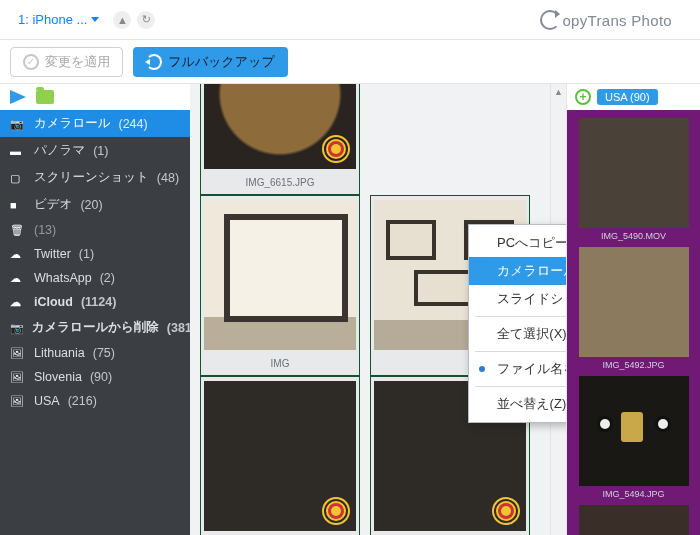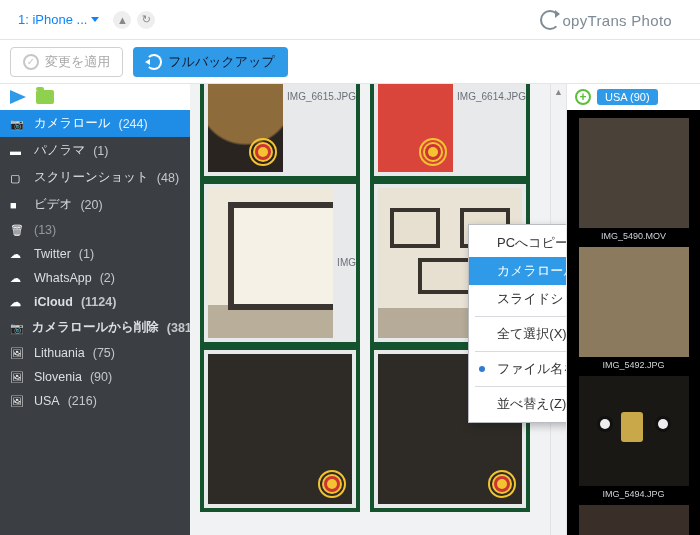--- a/index.html
+++ b/index.html
@@ -27,32 +27,32 @@
 .sb-tab.folder::before { content: ""; position: absolute; top: -3px; left: 0; width: 8px; height: 3px; background: #8fd14f; border-radius: 2px 2px 0 0; }
 .sb-list { flex: 1; overflow: hidden; }
 .sb-item { display: flex; align-items: center; gap: 8px; padding: 5px 10px; white-space: nowrap; cursor: pointer; }
 .sb-item.active { background: #1f8de6; color: #fff; }
 .sb-item .count { color: inherit; opacity: .85; }
 .sb-item.dim .count { opacity: .55; }
 .sb-ico { width: 16px; height: 12px; display: inline-block; position: relative; }
 .mid { flex: 1; background: #f1f2f4; position: relative; overflow: hidden; }
 .grid { position: absolute; inset: 0; padding: 0 10px 10px; overflow: hidden; }
 .row { display: flex; gap: 10px; }
-.cell { width: 160px; background: #e8e9eb; border: 4px solid #14532d; display: flex; align-items: center; }
+.cell { width: 160px; background: #e8e9eb; border: 1px solid #14532d; display: flex; flex-direction: column; align-items: center; }
 .thumb { width: 152px; height: 150px; margin: 4px; background: #cfc6bc; position: relative; display: flex; align-items: center; justify-content: center; overflow: hidden; }
 .caption { font-size: 10px; color: #6a6f78; padding: 4px 0 6px; }
 .target { position: absolute; right: 6px; bottom: 6px; width: 28px; height: 28px; border-radius: 50%; border: 2px solid #f4c430; display: flex; align-items: center; justify-content: center; }
 .target::after { content: ""; width: 10px; height: 10px; border-radius: 50%; background: #f4c430; box-shadow: 0 0 0 3px #c33, 0 0 0 5px #f4c430; }
 .scroll { position: absolute; right: 0; top: 0; width: 16px; height: 100%; background: #f1f2f4; border-left: 1px solid #e2e3e5; }
 .scroll .arrow { height: 16px; display: flex; align-items: center; justify-content: center; color: #888; font-size: 9px; }
 .right { width: 134px; background: #fff; border-left: 1px solid #e5e5e5; display: flex; flex-direction: column; }
 .r-head { display: flex; align-items: center; gap: 6px; padding: 5px 8px; }
 .plus { width: 16px; height: 16px; border-radius: 50%; border: 2px solid #5bbf3a; color: #5bbf3a; display: flex; align-items: center; justify-content: center; font-weight: bold; font-size: 12px; }
 .tag { background: #2f9be8; color: #fff; padding: 2px 8px; border-radius: 3px; font-size: 11px; }
-.r-list { flex: 1; background: #000000; overflow: hidden; display: flex; flex-direction: column; gap: 6px; padding: 8px 6px; }
+.r-list { flex: 1; background: #701a75; overflow: hidden; display: flex; flex-direction: column; gap: 6px; padding: 8px 6px; }
 .r-item { display: flex; flex-direction: column; align-items: center; }
 .r-thumb { width: 110px; height: 110px; background: #8a8276; position: relative; }
 .r-cap { font-size: 9px; color: #cfd3d8; padding-top: 3px; white-space: nowrap; }
 .ctx { position: absolute; left: 278px; top: 140px; width: 314px; background: #fff; border: 1px solid #b9bcc2; box-shadow: 2px 3px 8px rgba(0,0,0,.25); z-index: 50; padding: 4px 0; }
 .ctx-row { display: flex; align-items: center; padding: 5px 12px 5px 28px; font-size: 13px; position: relative; cursor: pointer; }
 .ctx-row.hl { background: #2f9be8; color: #fff; }
 .ctx-sep { height: 1px; background: #d8dadd; margin: 3px 6px; }
 .ctx-dot { position: absolute; left: 10px; width: 6px; height: 6px; border-radius: 50%; background: #2f7dd1; }
 
 .art-red { background: #d9453a; }
@@ -162,26 +162,20 @@
 
   <div class="mid">
     <div class="grid" id="grid">
         <div class="row" style="margin-top: -70px;">
           <div class="cell">
             <div class="thumb art-round">
               <span class="target"></span>
             </div>
             <div class="caption">IMG_6615.JPG</div>
           </div>
-          <div class="cell">
-            <div class="thumb art-red">
-              <span class="target"></span>
-            </div>
-            <div class="caption">IMG_6614.JPG</div>
-          </div>
         </div>
         <div class="row">
           <div class="cell">
             <div class="thumb art-wall"></div>
             <div class="caption">IMG</div>
           </div>
           <div class="cell">
             <div class="thumb art-gal">
               <div class="p" style="left:12px;top:20px;width:50px;height:40px"></div>
               <div class="p" style="right:12px;top:20px;width:50px;height:40px"></div>

